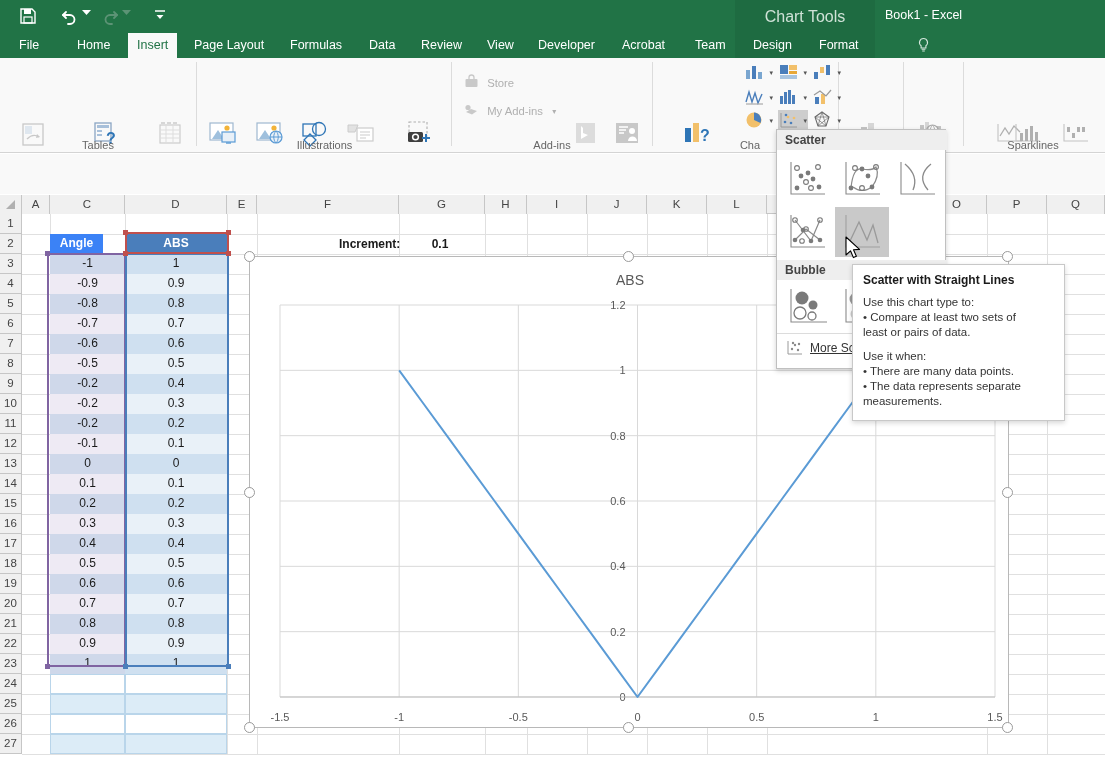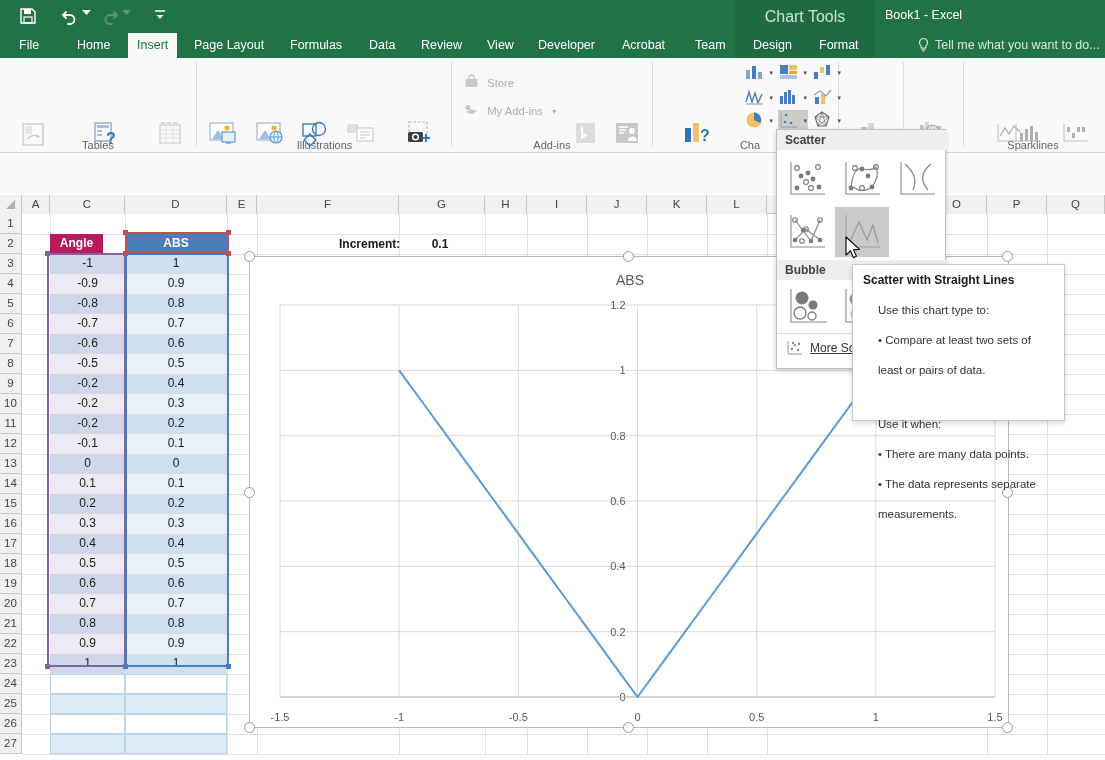--- a/index.html
+++ b/index.html
@@ -196,21 +196,21 @@
 
   
   .tooltip {
     position:absolute; left:852px; top:264px; width:213px; height:157px;
     background:#ffffff; border:1px solid #c8c8c8;
     box-shadow:0 2px 5px rgba(0,0,0,0.16);
     padding:8px 10px; font-size:11.5px; color:#333333; line-height:15px;
   }
   .tt-title { font-weight:bold; font-size:12px; color:#1a1a1a;
     margin-bottom:7px; }
-  .tt-p { margin:15px; }
+  .tt-p { margin:0; }
   .tt-gap { height:9px; }
 
   
   .cursor { position:absolute; left:845px; top:236px; }
 </style>
 </head>
 <body>
 
 <div id="app">
 
@@ -273,21 +273,20 @@
   <div class="tab" style="left:686px;">Team</div>
   <div class="tab" style="left:744px;">Design</div>
   <div class="tab" style="left:810px;">Format</div>
 
   <div class="tellme-bulb">
     <svg width="13" height="16" viewBox="0 0 13 16">
         <path d="M6.5 1.5a4 4 0 0 0-2.4 7.2V11h4.8V8.7A4 4 0 0 0 6.5 1.5z" fill="none" stroke="#d6e8dd" stroke-width="1.1"></path>
         <path d="M4.6 12.3h3.8M5.2 14h2.6" stroke="#d6e8dd" stroke-width="1.1"></path>
       </svg>
   </div>
-  <div class="tellme" style="left:935px;">Tell me what you want to do...</div>
 
   <div class="ribbon">
 
     <div class="grp-sep" style="left:196px;"></div>
     <div class="grp-sep" style="left:451px;"></div>
     <div class="grp-sep" style="left:652px;"></div>
     <div class="grp-sep" style="left:838px;"></div>
     <div class="grp-sep" style="left:903px;"></div>
     <div class="grp-sep" style="left:963px;"></div>
 
@@ -693,21 +692,21 @@
         <div class="gridline-h" style="left: 22px; width: 1083px; top: 379px;"></div>
         <div class="gridline-h" style="left: 22px; width: 1083px; top: 399px;"></div>
         <div class="gridline-h" style="left: 22px; width: 1083px; top: 419px;"></div>
         <div class="gridline-h" style="left: 22px; width: 1083px; top: 439px;"></div>
         <div class="gridline-h" style="left: 22px; width: 1083px; top: 459px;"></div>
         <div class="gridline-h" style="left: 22px; width: 1083px; top: 479px;"></div>
         <div class="gridline-h" style="left: 22px; width: 1083px; top: 499px;"></div>
         <div class="gridline-h" style="left: 22px; width: 1083px; top: 519px;"></div>
         <div class="gridline-h" style="left: 22px; width: 1083px; top: 539px;"></div>
         <div class="gridline-h" style="left: 22px; width: 1083px; top: 559px;"></div>
-        <div class="cell hdr" style="left: 50px; width: 53px; top: 39px;;background:#be185d">Angle</div>
+        <div class="cell hdr" style="left: 50px; width: 53px; top: 39px;;background:#3b82f6">Angle</div>
         <div class="cell hdr" style="left: 125px; width: 102px; top: 39px;;background:#4a7ebb">ABS</div>
         <div class="cell" style="left: 50px; width: 75px; top: 59px;;background:#cfd8ea">-1</div>
         <div class="cell" style="left: 125px; width: 102px; top: 59px;;background:#cfe0f0">1</div>
         <div class="cell" style="left: 50px; width: 75px; top: 79px;;background:#eeeaf4">-0.9</div>
         <div class="cell" style="left: 125px; width: 102px; top: 79px;;background:#e9f1f8">0.9</div>
         <div class="cell" style="left: 50px; width: 75px; top: 99px;;background:#cfd8ea">-0.8</div>
         <div class="cell" style="left: 125px; width: 102px; top: 99px;;background:#cfe0f0">0.8</div>
         <div class="cell" style="left: 50px; width: 75px; top: 119px;;background:#eeeaf4">-0.7</div>
         <div class="cell" style="left: 125px; width: 102px; top: 119px;;background:#e9f1f8">0.7</div>
         <div class="cell" style="left: 50px; width: 75px; top: 139px;;background:#cfd8ea">-0.6</div>

